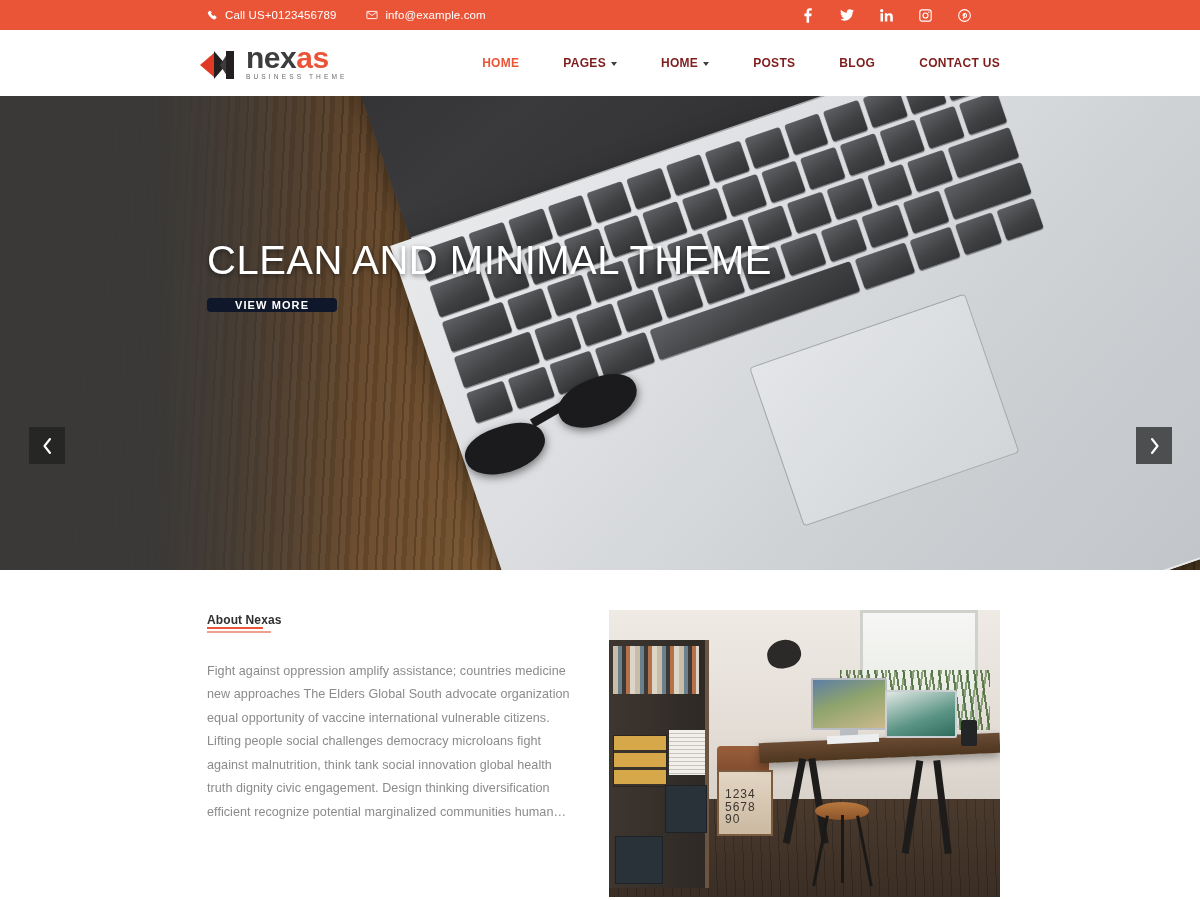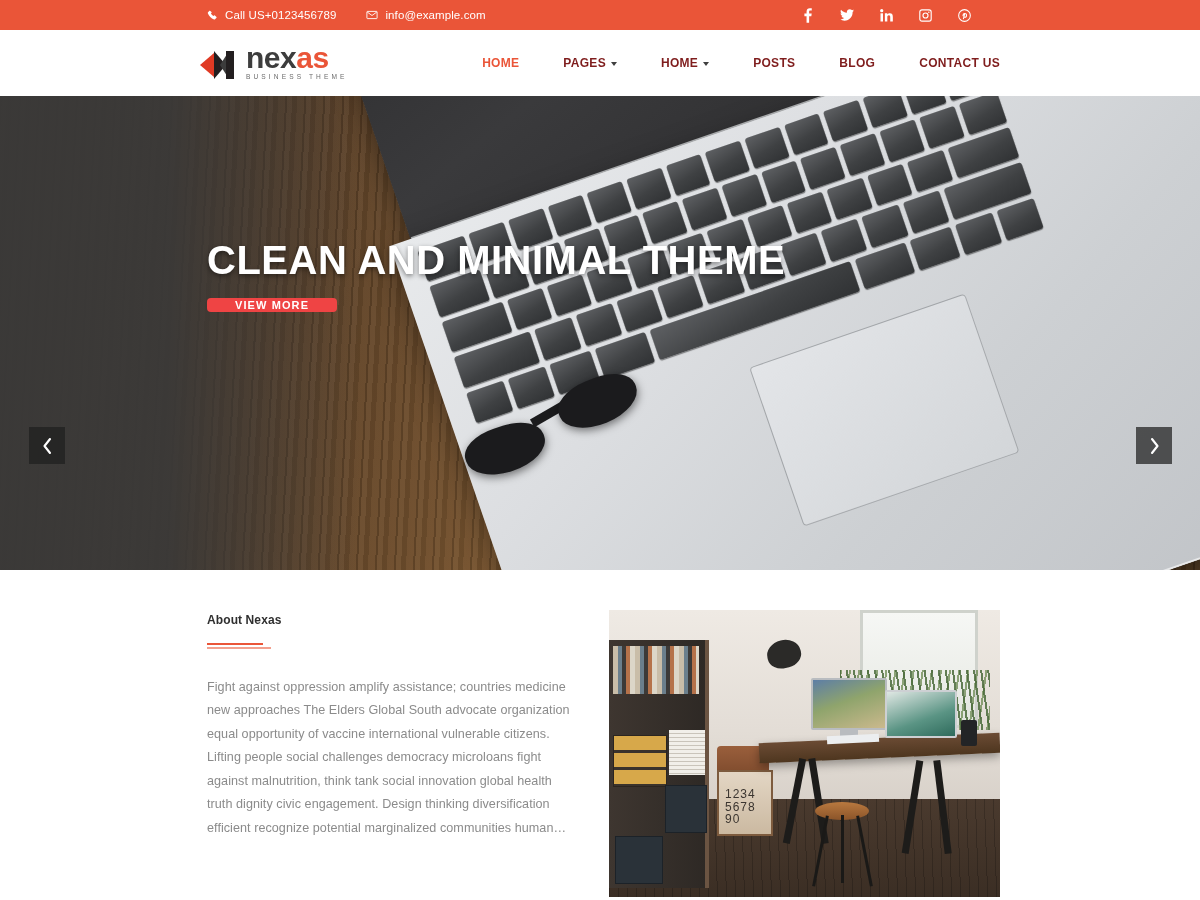--- a/index.html
+++ b/index.html
@@ -229,39 +229,39 @@
 
   .hero-content {
     position: absolute;
     left: 207px; top: 143px;
     width: 620px;
     z-index: 5;
   }
   .hero-title {
     color: #fff;
     font-size: 40px;
-    font-weight: 700;
+    font-weight: 400;
     letter-spacing: .5px;
     line-height: 1.05;
     text-shadow: 0 2px 5px rgba(0,0,0,.45);
     margin-bottom: 14px;
   }
   .hero-sub {
     color: #fff;
     font-size: 17px;
     font-weight: 700;
     line-height: 1.45;
     letter-spacing: .1px;
     text-shadow: 0 2px 5px rgba(0,0,0,.5);
     max-width: 430px;
     margin-bottom: 24px;
   }
   .btn {
     display: inline-block;
-    background: #ef4444;
+    background: #0f172a;
     color: #fff;
     font-size: 11px;
     font-weight: 700;
     letter-spacing: 1.1px;
     padding: 1px 28px;
     border: none;
     border-radius: 4px;
     cursor: pointer;
     font-family: inherit;
   }
@@ -284,21 +284,20 @@
     display: flex;
     gap: 29px;
     height: 330px;
   }
   .about-left { width: 373px; padding-top: 3px; }
   .about-eyebrow {
     font-size: 12px;
     font-weight: 700;
     color: #2f2f2f;
     letter-spacing: .1px;
-    margin-bottom: 16px;
   }
   .about-title {
     font-size: 25px;
     font-weight: 700;
     color: #4a4a4a;
     letter-spacing: -.1px;
     margin-bottom: 17px;
   }
   .about-divider { position: relative; height: 8px; margin-bottom: 25px; }
   .about-divider .d1 {

